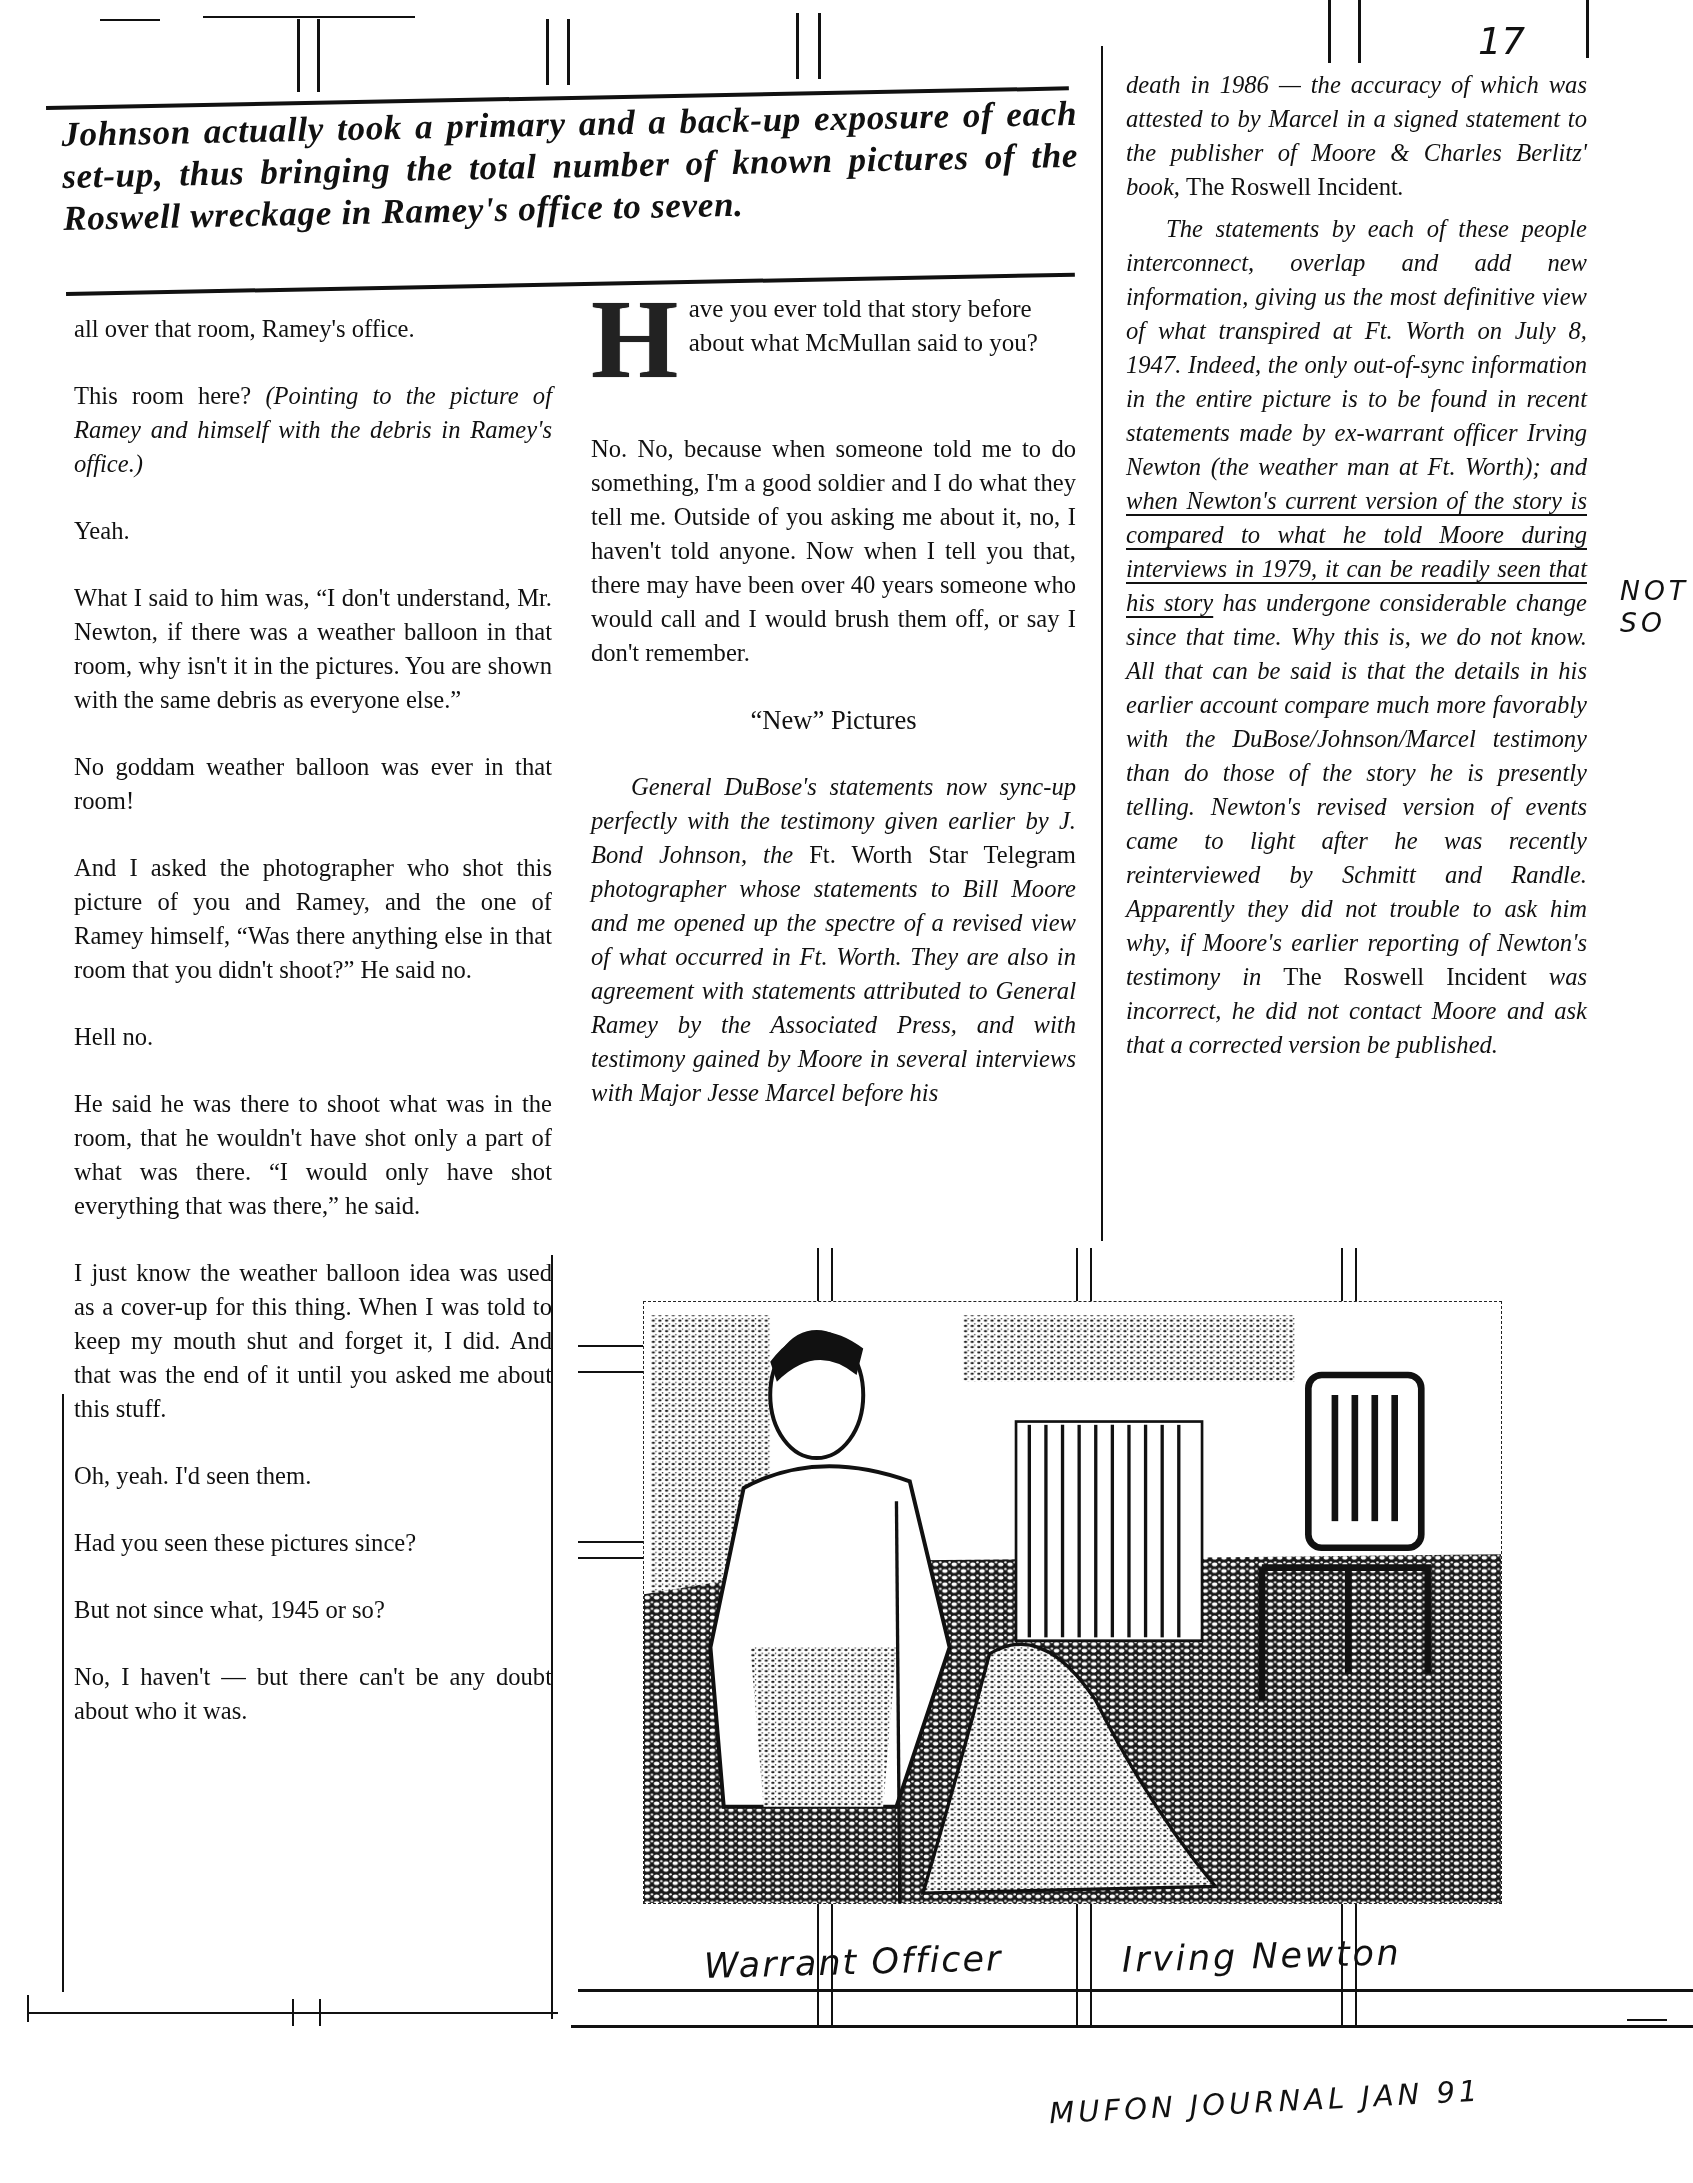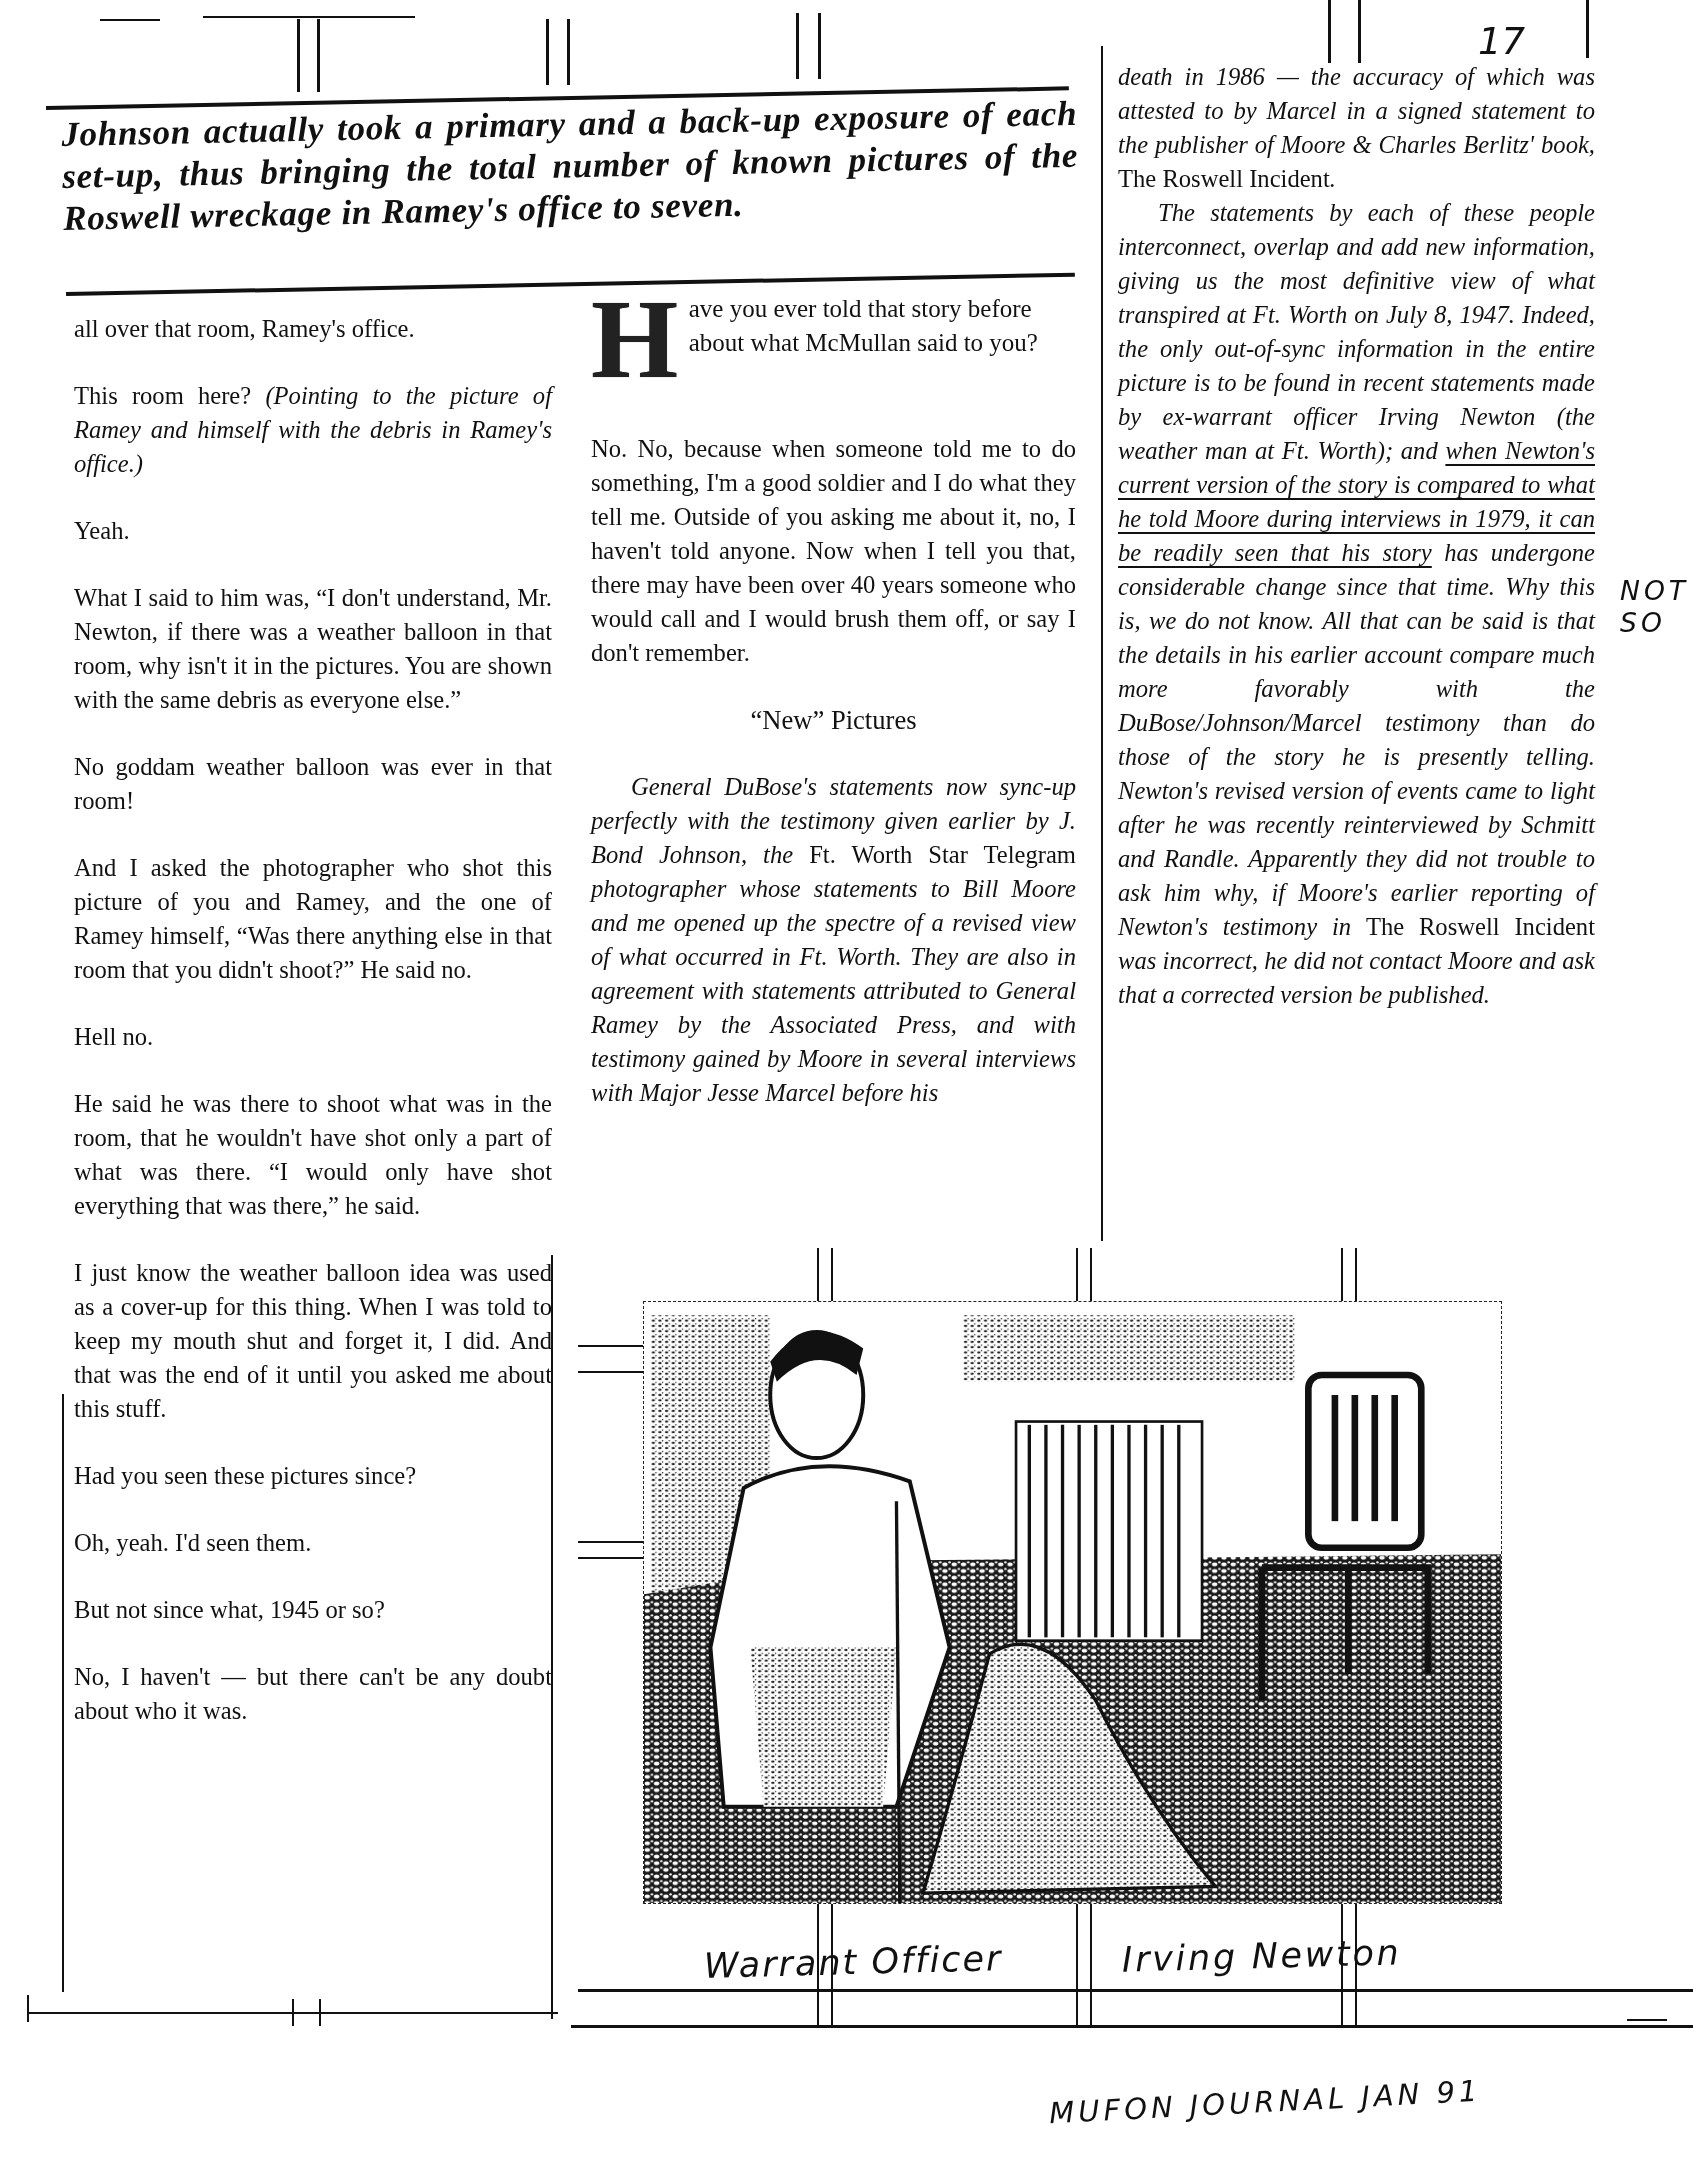--- a/index.html
+++ b/index.html
@@ -23,21 +23,21 @@
     }
     .pq-rule-top { left: 46px; top: 106px; width: 1023px; height: 4px; transform: rotate(-1.1deg); transform-origin: left top; }
     .pq-rule-bot { left: 66px; top: 292px; width: 1009px; height: 4px; transform: rotate(-1.1deg); transform-origin: left top; }
 
     
     .col { position: absolute; font-size: 24.6px; line-height: 34px; }
     .col p { margin: 0 0 33px 0; text-align: justify; hyphens: manual; }
     .col-left { left: 74px; top: 312px; width: 478px; }
     .col-mid { left: 591px; top: 292px; width: 485px; }
     .col-right { left: 1118px; top: 60px; width: 477px; font-style: italic; line-height: 34px; }
-    .col-right p { margin: 0; text-indent: 0; font-family: Liberation Serif, serif; }
+    .col-right p { margin: 8px; text-indent: 0; font-family: Liberation Serif, serif; }
     .col-right p.indent { text-indent: 40px; }
     .it { font-style: italic; }
     .roman { font-style: normal; }
 
     .question { font-size: 25px; }
     .dropcap-wrap { position: relative; min-height: 100px; }
     .dropcap {
       float: left; font-family: "Liberation Serif", serif; font-weight: bold;
       font-size: 112px; line-height: 86px; margin: 4px 10.6px 0 0; color: #222;
       text-shadow: 0 0 0.7px #000;
@@ -94,22 +94,22 @@
   <p>
     <span>This room here? </span><span class="it">(Pointing to the picture of Ramey and himself with the debris in Ramey's office.)</span>
   </p>
   <p>Yeah.</p>
   <p>What I said to him was, “I don't understand, Mr. Newton, if there was a weather balloon in that room, why isn't it in the pictures. You are shown with the same debris as everyone else.”</p>
   <p>No goddam weather balloon was ever in that room!</p>
   <p>And I asked the photographer who shot this picture of you and Ramey, and the one of Ramey himself, “Was there anything else in that room that you didn't shoot?” He said no.</p>
   <p>Hell no.</p>
   <p>He said he was there to shoot what was in the room, that he wouldn't have shot only a part of what was there. “I would only have shot everything that was there,” he said.</p>
   <p>I just know the weather balloon idea was used as a cover-up for this thing. When I was told to keep my mouth shut and forget it, I did. And that was the end of it until you asked me about this stuff.</p>
+  <p>Oh, yeah. I'd seen them.</p>
   <p>Had you seen these pictures since?</p>
-  <p>Oh, yeah. I'd seen them.</p>
   <p>But not since what, 1945 or so?</p>
   <p>No, I haven't — but there can't be any doubt about who it was.</p>
 </div>
 
 <div class="col col-mid">
   <div class="dropcap-wrap question">
     <span class="dropcap">H</span>
     <span>ave you ever told that story before about what McMullan said to you?</span>
   </div>
   <p style="margin-top:40px;">No. No, because when someone told me to do something, I'm a good soldier and I do what they tell me. Outside of you asking me about it, no, I haven't told anyone. Now when I tell you that, there may have been over 40 years someone who would call and I would brush them off, or say I don't remember.</p>

